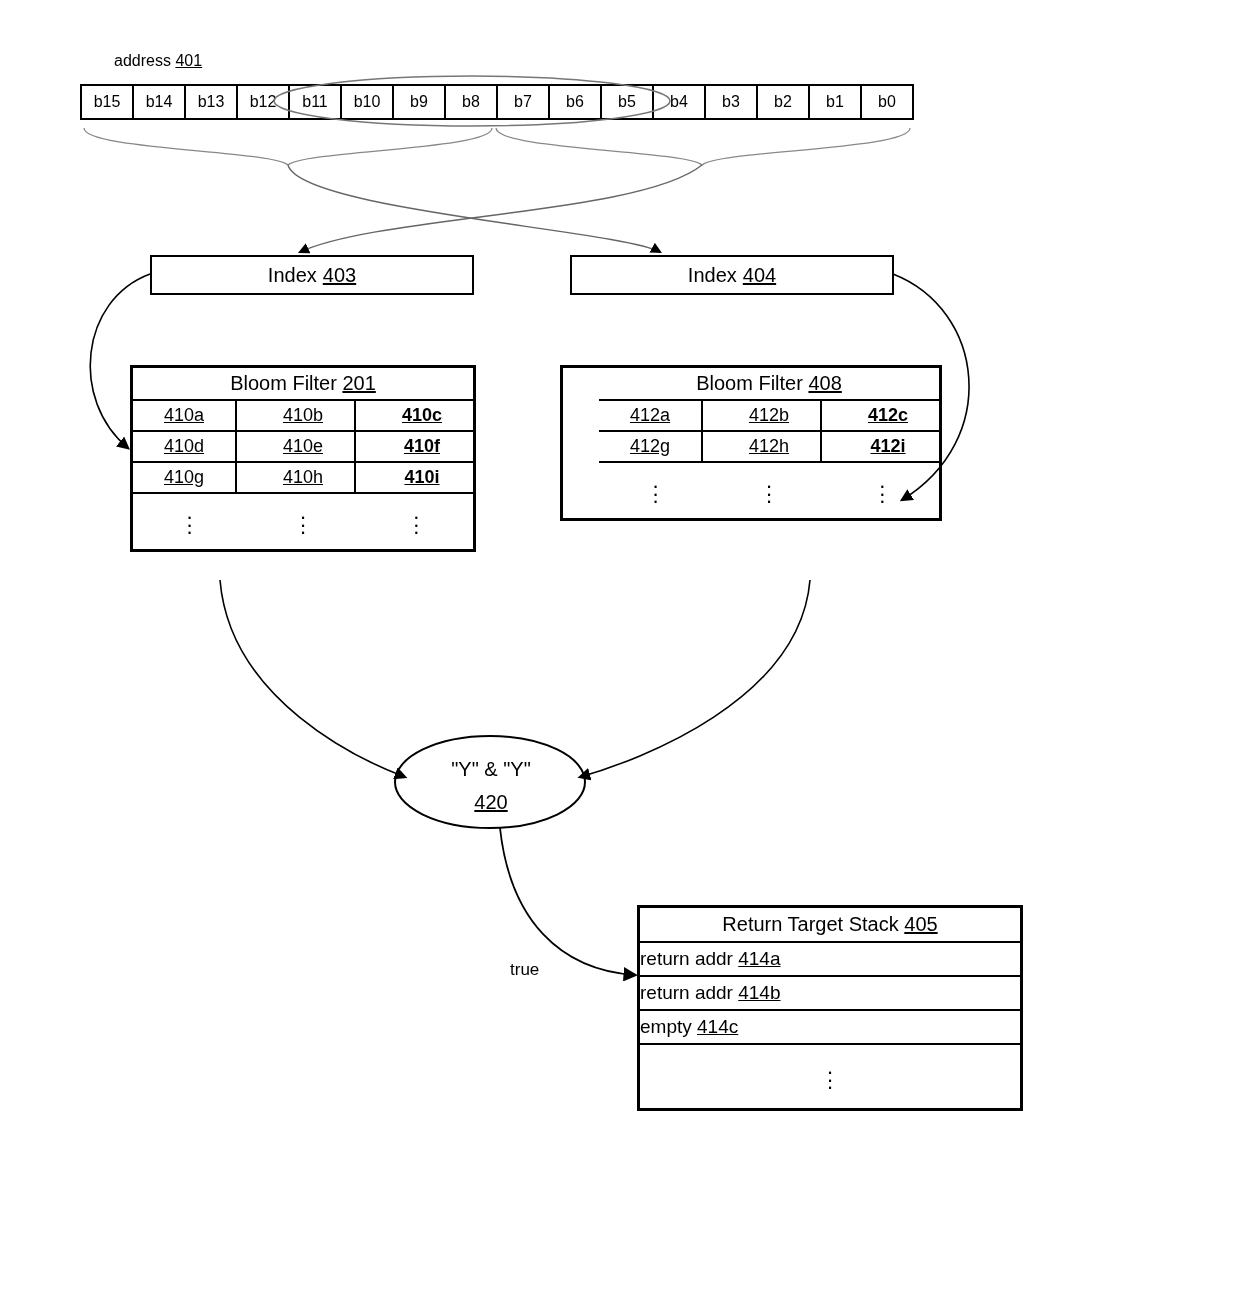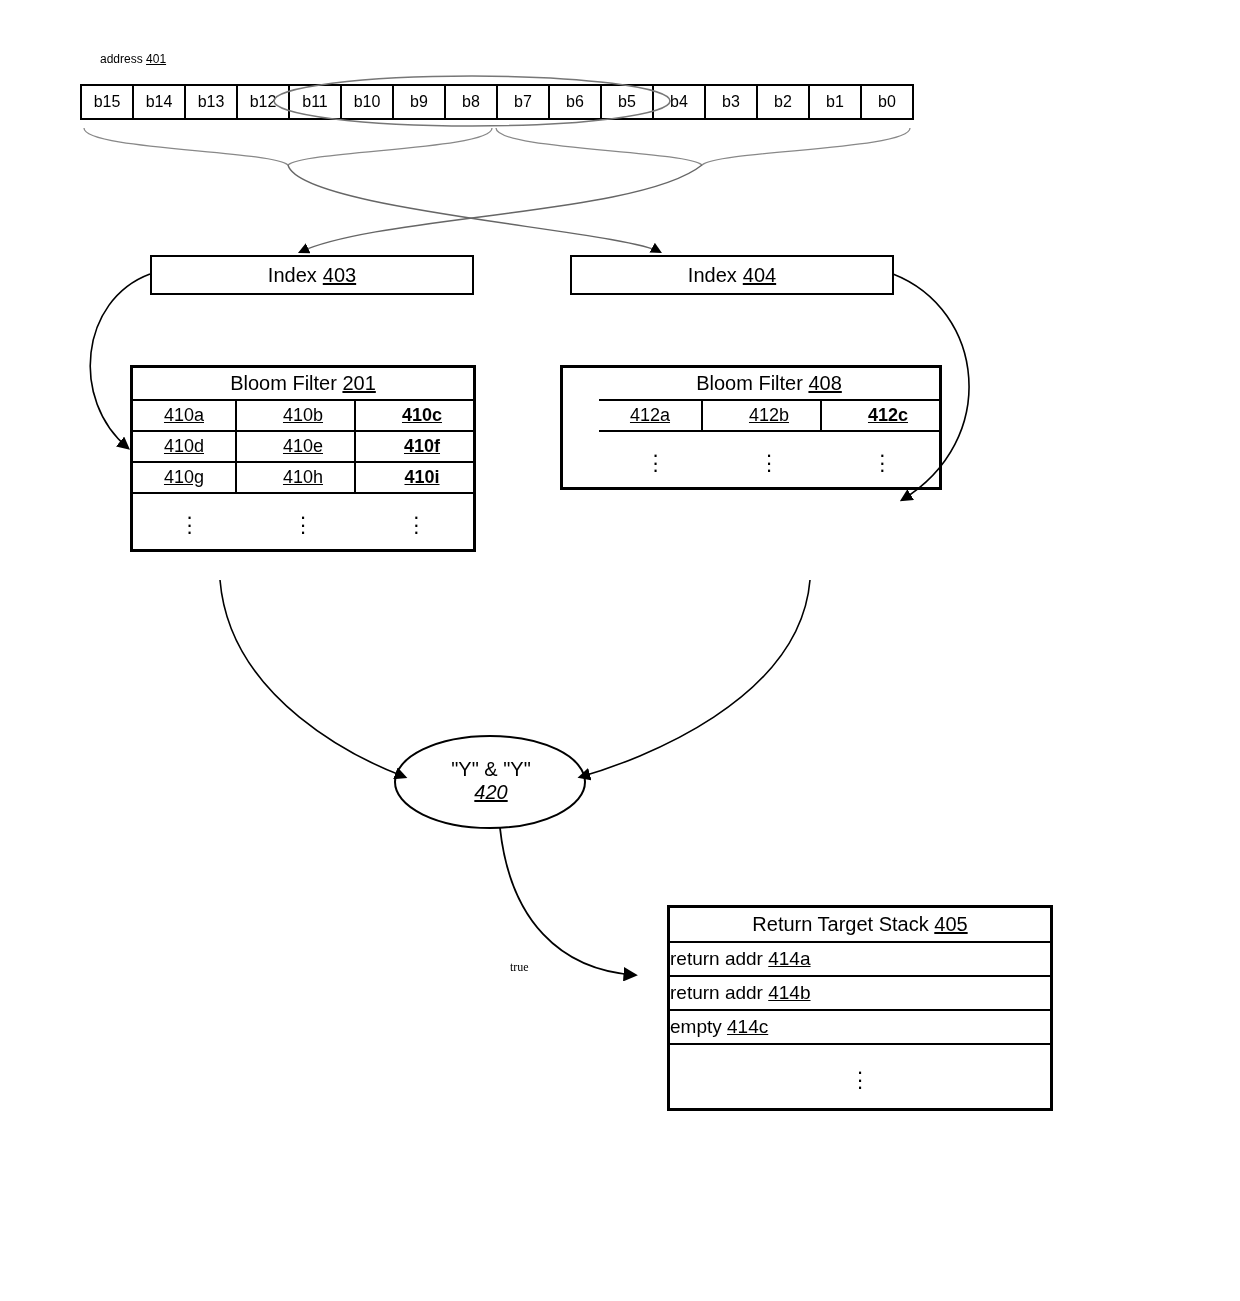--- a/index.html
+++ b/index.html
@@ -75,21 +75,21 @@
   
   .andnode { position: absolute; text-align: center; font-size: 20px; }
 
   svg.overlay { position: absolute; left: 0; top: 0; width:1240px; height:1301px; pointer-events:none; }
 </style>
 </head>
 <body>
 
 <div class="canvas">
 
-  <div class="label" style="left:100px; top:52px; font-size:12px;">
+  <div class="label" style="left:114px; top:52px; font-size:16px;">
     <span>address</span>
     <span class="u">401</span>
   </div>
 
   <div class="bitrow" id="bitrow">
       <div class="bitcell">b15</div>
       <div class="bitcell">b14</div>
       <div class="bitcell">b13</div>
       <div class="bitcell">b12</div>
       <div class="bitcell">b11</div>
@@ -139,37 +139,42 @@
       </div>
     </div>
 
   <div class="bloom" id="bloomR" style="left:560px; top:365px;padding-left:36px;">
       <div class="title">Bloom Filter <span class="u">408</span></div>
       <div class="row">
         <div class="cell"><span class="u">412a</span></div>
         <div class="cell"><span class="u">412b</span></div>
         <div class="cell"><span class="u">412c</span></div>
       </div>
+      <div class="row">
+        <div class="cell"><span class="u">412g</span></div>
+        <div class="cell"><span class="u">412h</span></div>
+        <div class="cell"><span class="u">412i</span></div>
+      </div>
       <div class="ellrow">
         <div class="ell">.<br>.<br>.</div>
         <div class="ell">.<br>.<br>.</div>
         <div class="ell">.<br>.<br>.</div>
       </div>
     </div>
 
   <div class="andnode" style="left:406px; top:758px; width:170px;">
     <div>"Y" &amp; "Y"</div>
-    <div class="u" style="font-style:italic;">420</div>
-  </div>
-
-  <div class="label" style="left:510px; top:960px; font-size:12px;font-family:Liberation Serif, serif;">
+    <div class="u" style="margin-top:10px;">420</div>
+  </div>
+
+  <div class="label" style="left:510px; top:960px; font-size:17px;">
     <span>true</span>
   </div>
 
-  <div class="rstack" id="rstack" style="left:667px; top:905px;">
+  <div class="rstack" id="rstack" style="left:637px; top:905px;">
       <div class="title">Return Target Stack <span class="u">405</span></div>
       <div class="row">return addr <span class="u">414a</span></div>
       <div class="row">return addr <span class="u">414b</span></div>
       <div class="row">empty <span class="u">414c</span></div>
       <div class="ell">.<br>.<br>.</div>
     </div>
 
   <svg class="overlay" viewBox="0 0 1240 1301">
     <defs>
       <marker id="arrow" viewBox="0 0 10 10" refX="8" refY="5" markerWidth="8" markerHeight="8" orient="auto-start-reverse">

